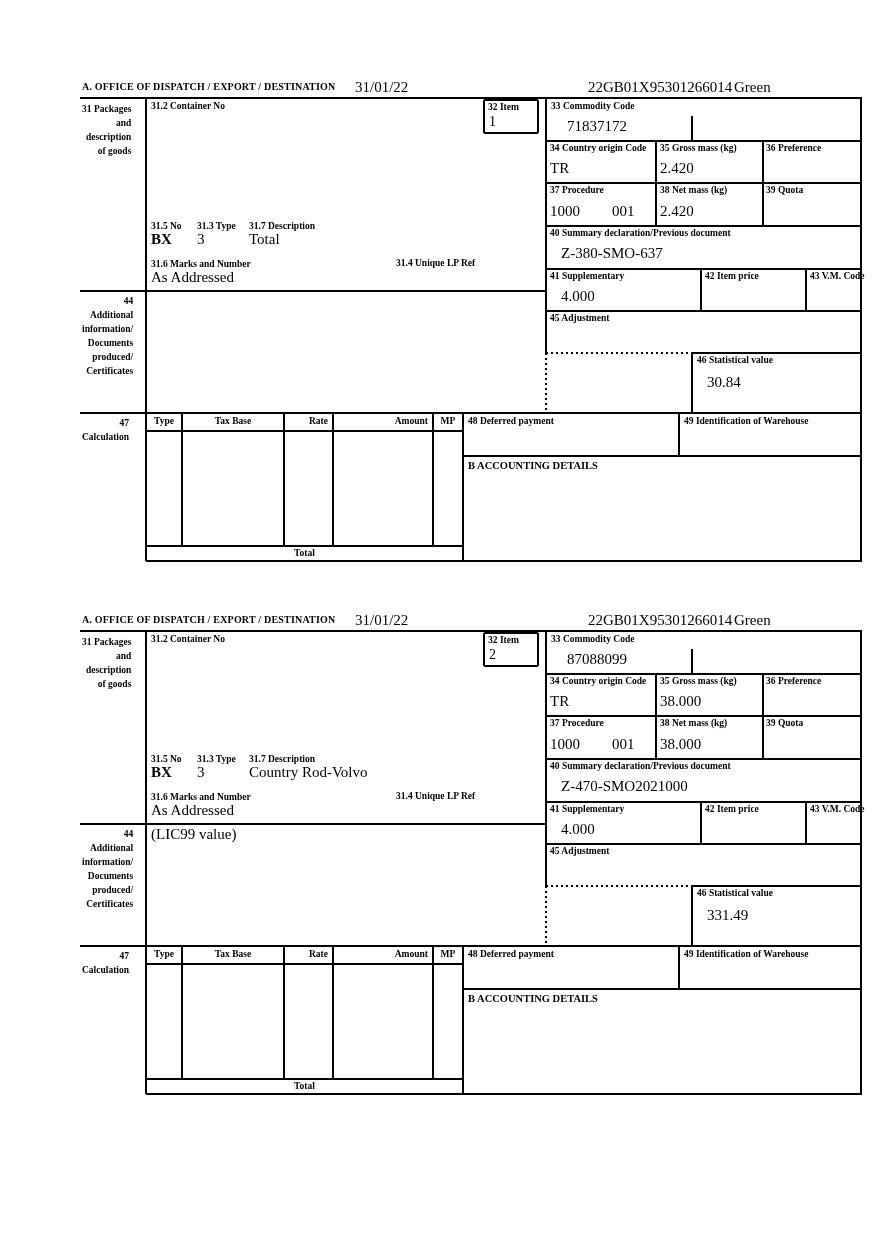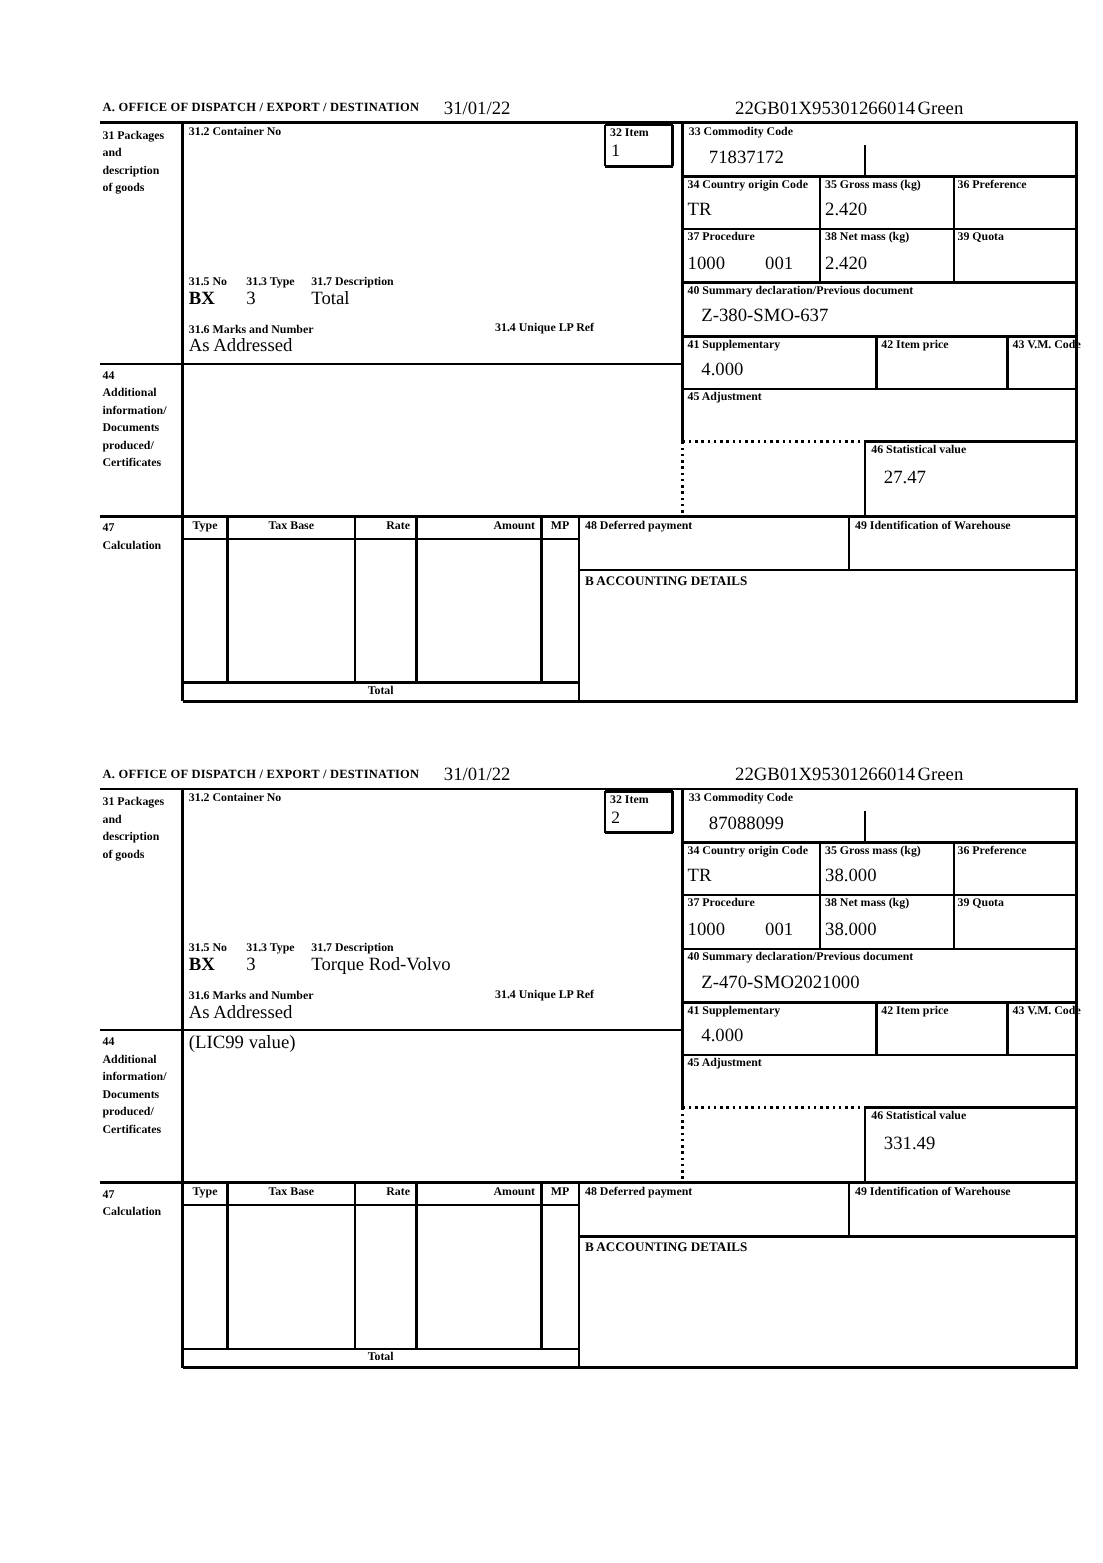--- a/index.html
+++ b/index.html
@@ -3,21 +3,21 @@
 <meta charset="utf-8">
 <style>
   html,body{margin:0;padding:0;background:#fff;}
   body{width:882px;height:1250px;position:relative;font-family:"Liberation Serif",serif;color:#000;}
   .item-section{position:absolute;left:0;width:882px;height:533px;}
   .sec{position:absolute;left:0;top:0;width:882px;height:533px;}
   .grid{position:absolute;left:0;top:0;}
   .lbl{position:absolute;font-weight:bold;font-size:9.5px;line-height:11px;white-space:nowrap;}
   .val{position:absolute;font-size:15px;line-height:16px;white-space:nowrap;}
   .val-sm{position:absolute;font-size:14px;line-height:15px;white-space:nowrap;}
-  .stack{position:absolute;font-weight:bold;font-size:9.5px;line-height:14px;}
+  .stack{position:absolute;font-weight:bold;font-size:9.5px;line-height:14px;text-align:right;}
   .stack div{white-space:nowrap;}
   .hdr{position:absolute;font-weight:bold;font-size:10px;letter-spacing:.2px;white-space:nowrap;}
   .cellhead{position:absolute;font-weight:bold;font-size:9.5px;line-height:11px;box-sizing:border-box;}
   .tc{text-align:center}.tr{text-align:right;padding-right:5px}
 </style>
 </head>
 <body>
 
 <div id="form-root">
   <section class="item-section" style="top:78px">
@@ -116,21 +116,21 @@
   <div class="lbl" style="left:705px;top:193px">42 Item price</div>
   <div class="lbl" style="left:810px;top:193px">43 V.M. Code</div>
   <div class="val" style="left:561px;top:210px">4.000</div>
   <div class="val" style="left:705px;top:210px"></div>
   <div class="val" style="left:810px;top:210px"></div>
 
   <div class="lbl" style="left:550px;top:235px">45 Adjustment</div>
   <div class="val" style="left:561px;top:250px"></div>
 
   <div class="lbl" style="left:697px;top:277px">46 Statistical value</div>
-  <div class="val" style="left:707px;top:296px">27.47</div>
+  <div class="val" style="left:707px;top:296px">30.84</div>
 
   <div class="cellhead tc" style="left:146px;top:338px;width:36px">Type</div>
   <div class="cellhead tc" style="left:182px;top:338px;width:102px">Tax Base</div>
   <div class="cellhead tr" style="left:284px;top:338px;width:49px">Rate</div>
   <div class="cellhead tr" style="left:333px;top:338px;width:100px">Amount</div>
   <div class="cellhead tc" style="left:433px;top:338px;width:30px">MP</div>
   <div class="cellhead tc" style="left:146px;top:470px;width:317px">Total</div>
 
   <div class="lbl" style="left:468px;top:338px">48 Deferred payment</div>
   <div class="lbl" style="left:684px;top:338px">49 Identification of Warehouse</div>
@@ -193,21 +193,21 @@
   <div class="val" style="left:151px;top:30px"></div>
 
   <div class="lbl" style="left:488px;top:24px">32 Item</div>
   <div class="val-sm" style="left:489px;top:36px">2</div>
 
   <div class="lbl" style="left:151px;top:143px">31.5 No</div>
   <div class="lbl" style="left:197px;top:143px">31.3 Type</div>
   <div class="lbl" style="left:249px;top:143px">31.7 Description</div>
   <div class="val" style="left:151px;top:153px;font-weight:bold">BX</div>
   <div class="val" style="left:197px;top:153px">3</div>
-  <div class="val" style="left:249px;top:153px">Torque Rod-Volvo</div>
+  <div class="val" style="left:249px;top:153px">Country Rod-Volvo</div>
 
   <div class="lbl" style="left:151px;top:181px">31.6 Marks and Number</div>
   <div class="lbl" style="left:396px;top:180px">31.4 Unique LP Ref</div>
   <div class="val" style="left:151px;top:191px">As Addressed</div>
   <div class="val" style="left:470px;top:191px"></div>
 
   <div class="val" style="left:151px;top:215px">(LIC99 value)</div>
 
   <div class="lbl" style="left:551px;top:23px">33 Commodity Code</div>
   <div class="val" style="left:567px;top:40px">87088099</div>

